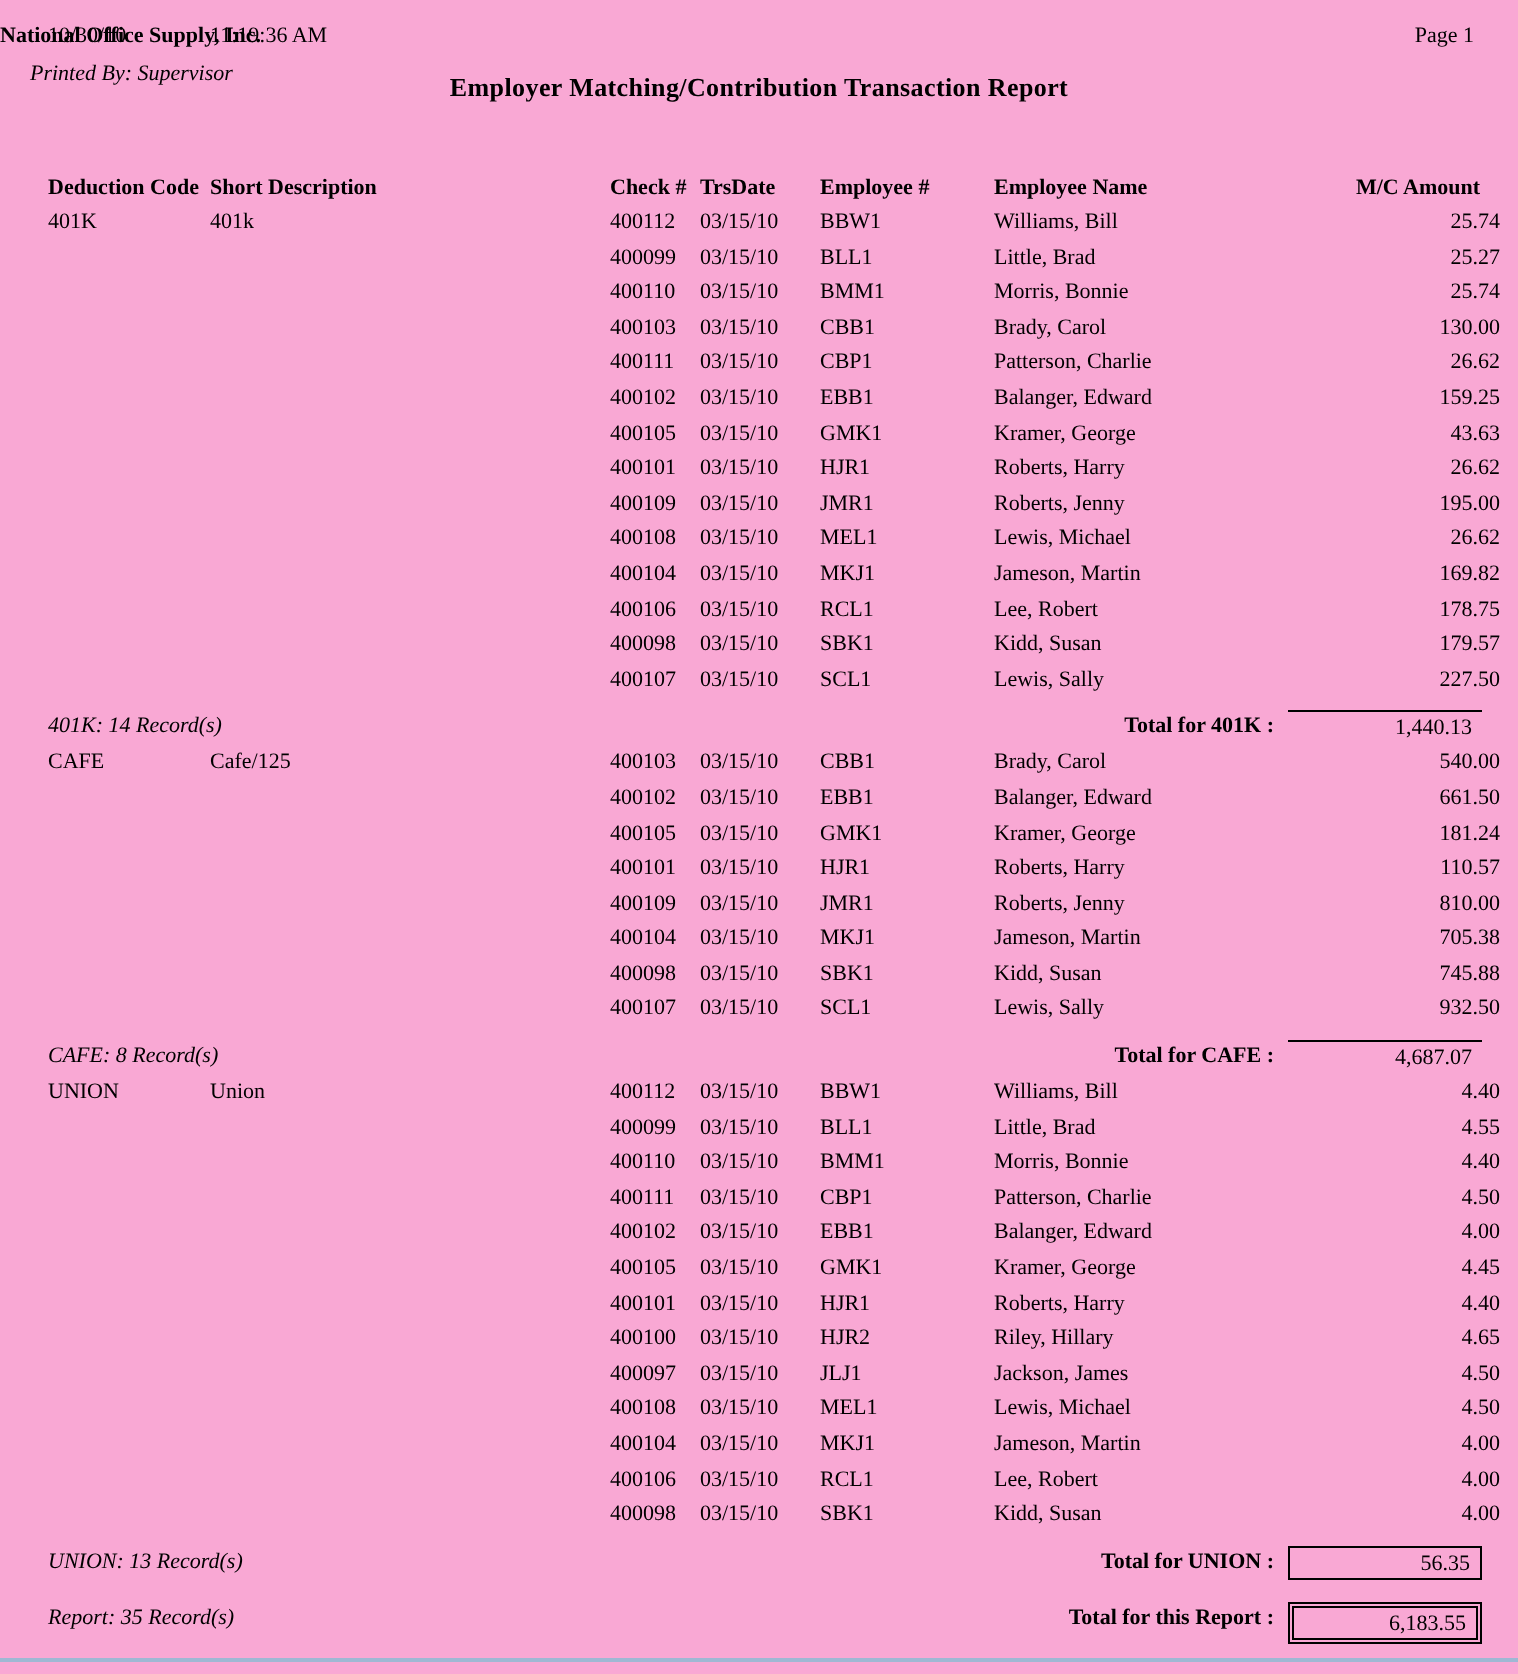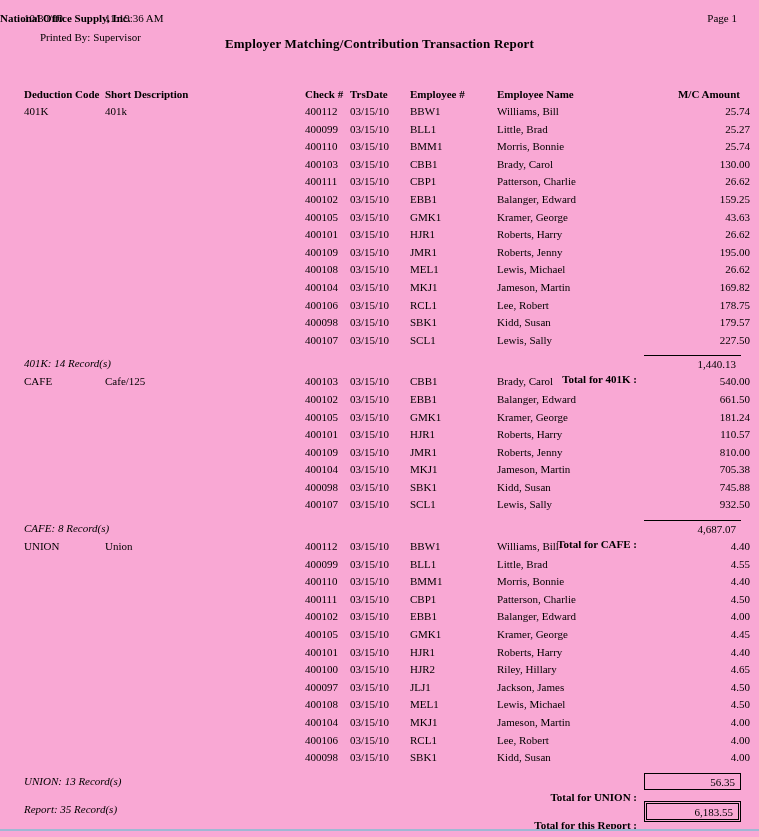--- a/index.html
+++ b/index.html
@@ -8,21 +8,21 @@
     position:relative; width:759px; height:837px; background:#f9a8d4;
     font-family:"Liberation Serif", serif; font-size:11px; color:#000;
     overflow:hidden;
   }
   
   .hdr { position:relative; height:88px; }
   .h-date      { position:absolute; left:24px;  top:12px; }
   .h-time      { position:absolute; left:105px; top:12px; }
   .h-company   { position:absolute; left:0; right:4px; top:12px; font-weight:bold; }
   .h-page      { position:absolute; right:22px; top:12px; }
-  .h-printedby { position:absolute; left:40px;  top:31px; }
+  .h-printedby { position:absolute; left:15px;  top:31px;font-style:italic; }
   .h-title     { position:absolute; left:0; right:0; top:36px; text-align:center;
                  font-size:13px; font-weight:bold; letter-spacing:0.2px; }
   
   .cols { position:relative; height:17px; }
   .ch { position:absolute; top:0; font-weight:bold; white-space:nowrap; }
   .ch-code  { left:24px; }
   .ch-desc  { left:105px; }
   .ch-check { left:305px; }
   .ch-date  { left:350px; }
   .ch-emp   { left:410px; }
@@ -35,21 +35,21 @@
   .row { position:relative; height:17.6px; }
   .c-check { position:absolute; left:305px; white-space:nowrap; }
   .c-date  { position:absolute; left:350px; white-space:nowrap; }
   .c-emp   { position:absolute; left:410px; white-space:nowrap; }
   .c-name  { position:absolute; left:497px; white-space:nowrap; }
   .c-amt   { position:absolute; right:9px; width:120px; text-align:right; white-space:nowrap; }
   
   .sfooter, .rfooter { position:relative; height:22px; margin-top:2px; }
   .rfooter { height:26px; margin-top:6px; }
   .sf-rec { position:absolute; left:24px;  top:4px; font-style:italic; white-space:nowrap; }
-  .sf-lab { position:absolute; right:122px; top:20px; font-weight:bold; white-space:nowrap;font-family:Liberation Serif, serif; }
+  .sf-lab { position:absolute; right:122px; top:4px; font-weight:bold; white-space:nowrap;font-family:Liberation Serif, serif; }
   .sf-amt { position:absolute; right:18px;  top:2px; width:97px; text-align:right;
             padding:2px 5px 1px 2px; white-space:nowrap; }
   .t-line   { border-top:1px solid #000; }
   .t-box    { border:1px solid #000; }
   .t-double { border:3px double #000; }
   
   .bottom-strip { position:absolute; left:0; right:0; top:829px; height:2px; background:#9fb8d4; }
 </style>
 </head>
 <body>

